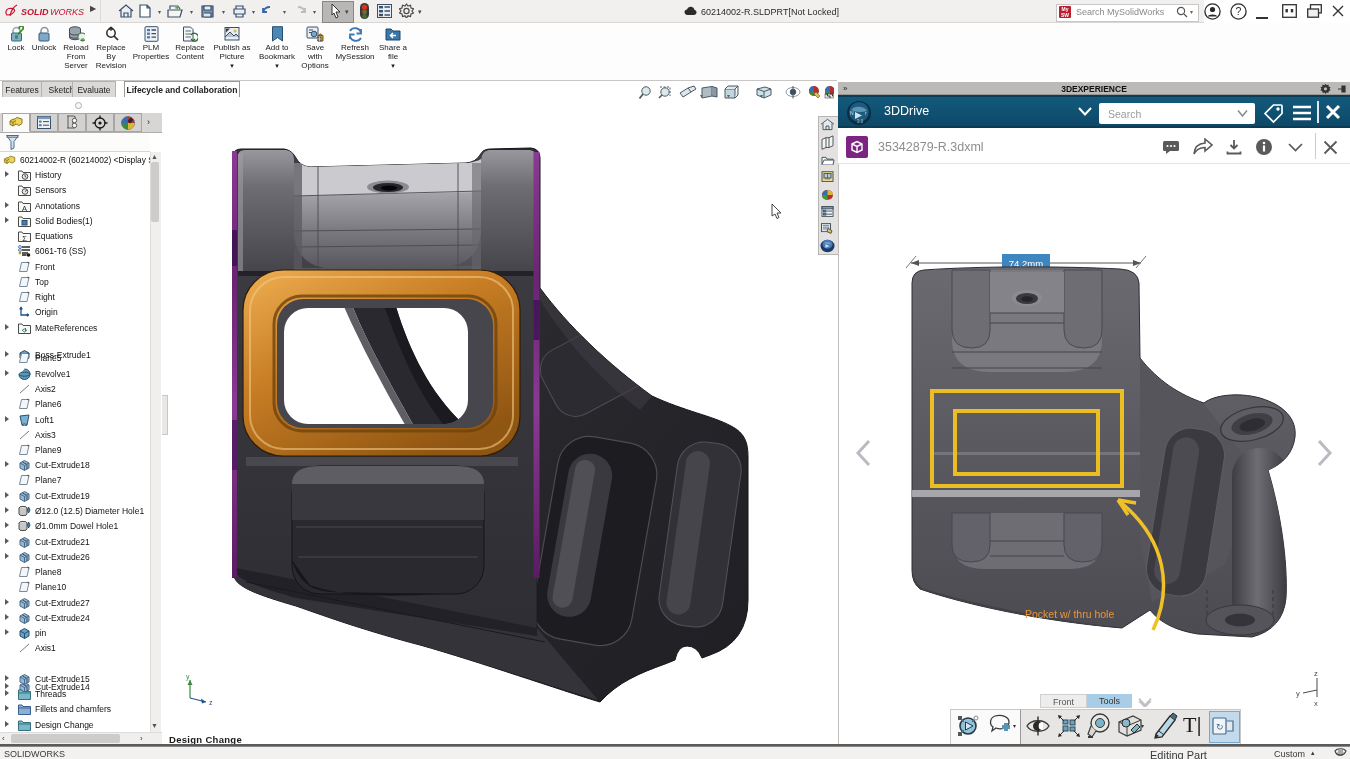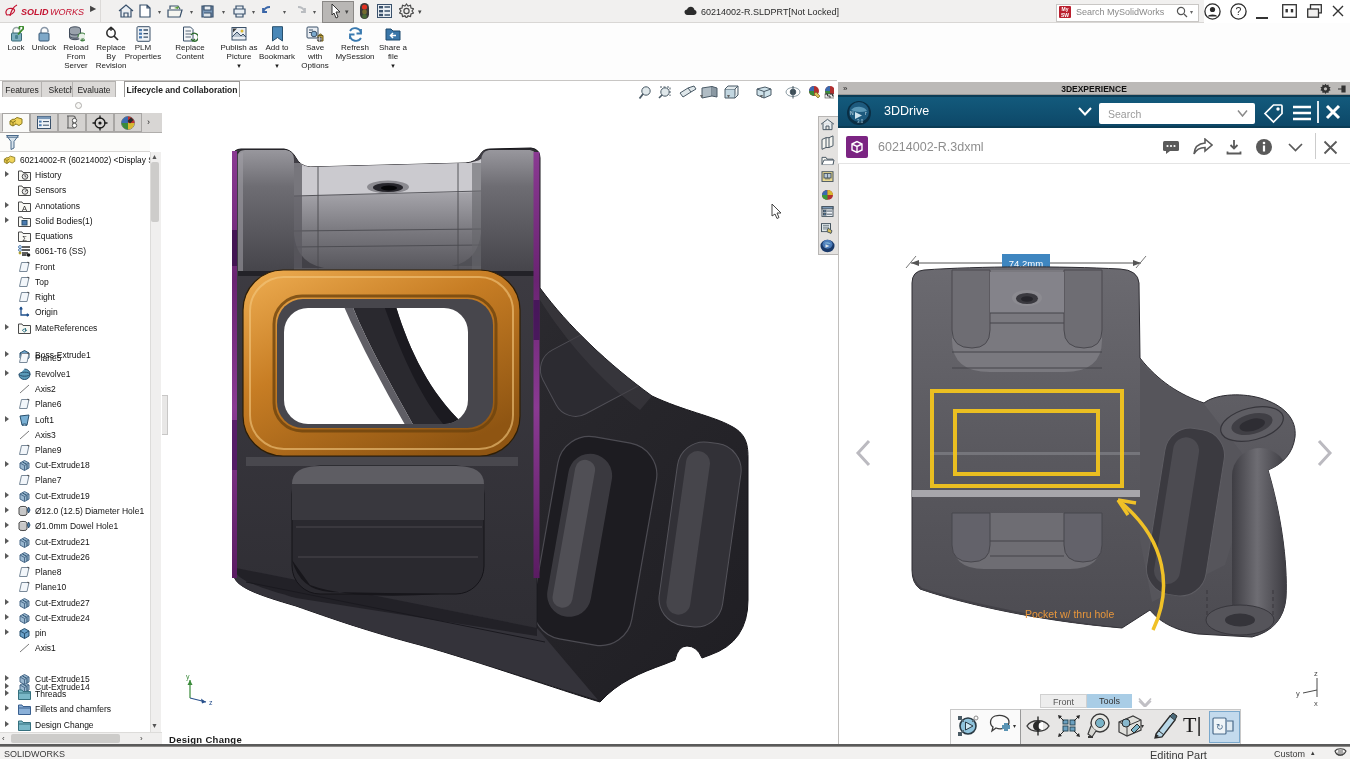--- a/index.html
+++ b/index.html
@@ -133,33 +133,33 @@
         <ellipse cx="7" cy="3" rx="5.5" ry="2.2" fill="#9aa2ac" stroke="#414b5a"></ellipse>
         <path d="M1.5,3 L1.5,11.5 a5.5,2.2 0 0 0 11,0 L12.5,3" fill="#9aa2ac" stroke="#414b5a"></path>
         <path d="M1.5,6.8 a5.5,2.2 0 0 0 11,0 M1.5,10 a5.5,2.2 0 0 0 11,0" fill="none" stroke="#414b5a"></path>
         <path d="M10,11 a4,4 0 1 1 4,4 l-1.6,-1 M14,15 l0,-2 2,0" fill="#e8f0e8" stroke="#3a7a3a" stroke-width="1.1"></path>
       </svg>Reload<br>From<br>Server</div>
  <div class="tbtn" style="left:91px;width:40px"><svg class="ic" width="16" height="16" viewBox="0 0 16 16">
         <circle cx="8" cy="7" r="4.2" fill="none" stroke="#2b2b2b" stroke-width="1.5"></circle>
         <path d="M11,10 L15,14" stroke="#2b2b2b" stroke-width="1.7"></path>
         <path d="M8,1 L10.5,3.5 M8,1 L5.5,3.5 M8,1 L8,5" stroke="#2b2b2b" stroke-width="1.2" fill="none"></path>
       </svg>Replace<br>By<br>Revision</div>
- <div class="tbtn" style="left:120px;width:46px"><svg class="ic" width="15" height="16" viewBox="0 0 15 16">
+ <div class="tbtn" style="left:128px;width:46px"><svg class="ic" width="15" height="16" viewBox="0 0 15 16">
         <rect x="1" y="0.7" width="13" height="14.6" rx="1" fill="#eef2f6" stroke="#3a5068"></rect>
         <rect x="3" y="3" width="3" height="2.2" fill="#4a7ab0"></rect>
         <rect x="3" y="6.6" width="3" height="2.2" fill="#4a7ab0"></rect>
         <rect x="3" y="10.2" width="3" height="2.2" fill="#4a7ab0"></rect>
         <path d="M7.5,4 L12,4 M7.5,7.6 L12,7.6 M7.5,11.2 L12,11.2" stroke="#3a5068" stroke-width="1.3"></path>
       </svg>PLM<br>Properties</div>
  <div class="tbtn" style="left:167px;width:46px"><svg class="ic" width="16" height="16" viewBox="0 0 16 16">
         <path d="M1.5,1 L8.5,1 L11,3.5 L11,15 L1.5,15 Z" fill="#f4f6f8" stroke="#3a5068"></path>
         <path d="M3.5,5 L9,5 M3.5,8 L9,8 M3.5,11 L9,11" stroke="#5a6a7a" stroke-width="1.1"></path>
         <path d="M9,9 a4,4 0 1 1 2,6 M9,13 l2,2 2,-2" fill="none" stroke="#2a6a2a" stroke-width="1.3"></path>
       </svg>Replace<br>Content</div>
- <div class="tbtn" style="left:212px;width:54px"><svg class="ic" width="17" height="16" viewBox="0 0 17 16">
+ <div class="tbtn" style="left:205px;width:54px"><svg class="ic" width="17" height="16" viewBox="0 0 17 16">
         <rect x="1" y="1.5" width="14" height="12.5" fill="#e9edf2" stroke="#3a5068"></rect>
         <path d="M1,11 L6,6 L10,10 L12,8 L15,11" fill="#b8c4d0" stroke="#3a5068"></path>
         <circle cx="11" cy="5" r="1.5" fill="#d8b830"></circle>
         <path d="M2,2.5 L6,2.5 L2,6.5 Z" fill="#3a3a3a"></path>
       </svg>Publish as<br>Picture<br><span style="font-size:7px">▾</span></div>
  <div class="tbtn" style="left:252px;width:50px"><svg class="ic" width="13" height="16" viewBox="0 0 13 16">
         <path d="M1.5,0.7 L11.5,0.7 L11.5,15 L6.5,11.5 L1.5,15 Z" fill="#4a88b8" stroke="#28506e"></path>
       </svg>Add to<br>Bookmark<br><span style="font-size:7px">▾</span></div>
  <div class="tbtn" style="left:291px;width:48px"><svg class="ic" width="18" height="16" viewBox="0 0 18 16">
         <rect x="1" y="1" width="11" height="11" rx="1" fill="#e9edf2" stroke="#3a5068"></rect>
@@ -802,21 +802,21 @@
 <div class="ab" style="left:1317px;top:101px;width:2px;height:22px;background:#dfe8ee"></div>
 <svg class="ab" style="left:1325px;top:104px" width="16" height="16" viewBox="0 0 16 16">
     <path d="M2,2 L14,14 M14,2 L2,14" stroke="#fff" stroke-width="3"></path>
   </svg>
 
 <div class="ab" style="left:838px;top:128px;width:512px;height:35px;background:#fff;border-bottom:1px solid #e4e4e4"></div>
 <div class="ab" style="left:846px;top:136px;width:22px;height:22px;background:#7b2482;border-radius:2px"></div>
 <svg class="ab" style="left:849px;top:139px" width="16" height="16" viewBox="0 0 16 16">
     <path d="M3,5 L8,2.5 L13,5 L13,11 L8,13.5 L3,11 Z M3,5 L8,7.5 L13,5 M8,7.5 L8,13.5" fill="none" stroke="#fff" stroke-width="1.4"></path>
   </svg>
-<div class="ab" style="left:878px;top:140px;font-size:12.5px;color:#8e8e8e">60214002-R.3dxml</div>
+<div class="ab" style="left:878px;top:140px;font-size:12.5px;color:#8e8e8e">35342879-R.3dxml</div>
 <svg class="ab" style="left:1162px;top:140px" width="18" height="15" viewBox="0 0 18 15">
     <rect x="1" y="1" width="16" height="10" rx="1.5" fill="#5a5a5a"></rect>
     <path d="M4,11 L4,14 L8,11 Z" fill="#5a5a5a"></path>
     <circle cx="5.5" cy="6" r="1.1" fill="#fff"></circle>
     <circle cx="9" cy="6" r="1.1" fill="#fff"></circle>
     <circle cx="12.5" cy="6" r="1.1" fill="#fff"></circle>
   </svg>
 <svg class="ab" style="left:1193px;top:138px" width="20" height="17" viewBox="0 0 20 17">
     <path d="M12,1 L19,7 L12,13 L12,9.5 C6,9.5 3,12 1,16 C1.5,9 5,5.5 12,5 Z" fill="none" stroke="#5a5a5a" stroke-width="1.6"></path>
   </svg>

